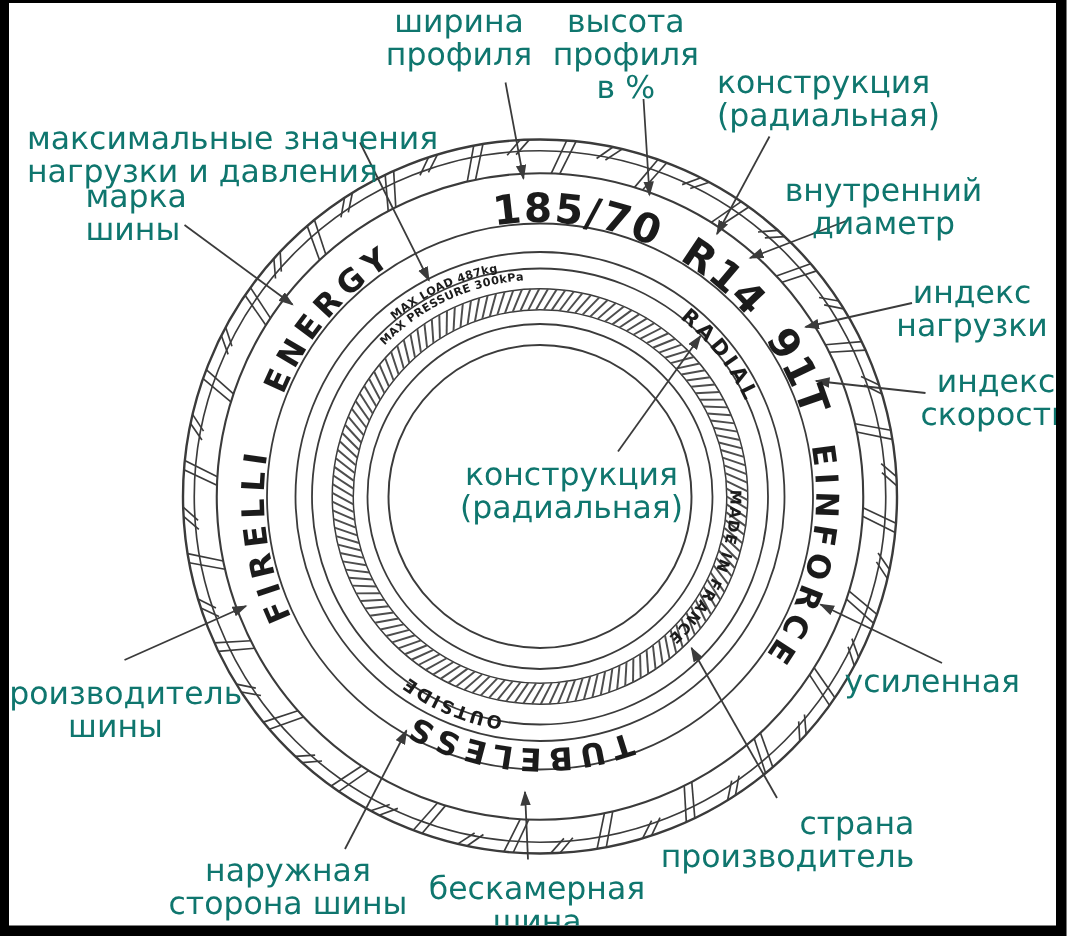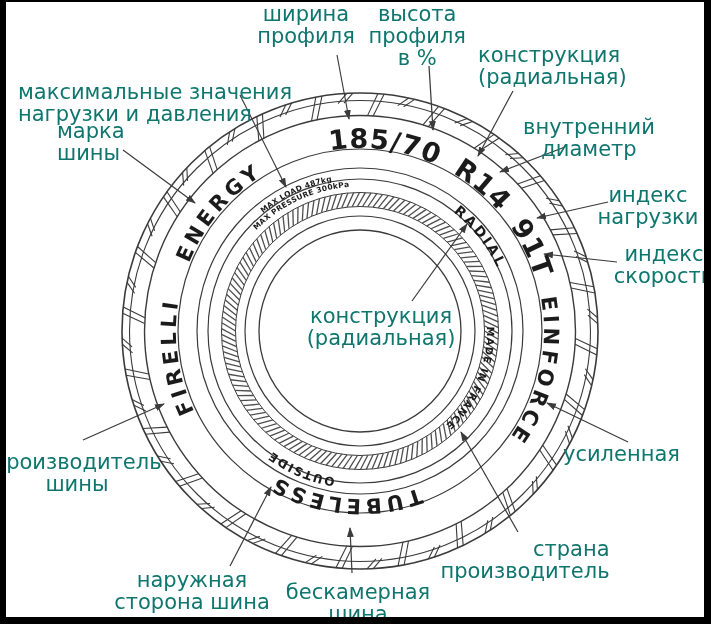--- a/index.html
+++ b/index.html
@@ -348,17 +348,17 @@
     <div class="lbl center" style="left:658px;top:241px;">индекс
 скорости</div>
     <div class="lbl center" style="left:375px;top:303px;">конструкция
 (радиальная)</div>
     <div class="lbl" style="left:557px;top:441px;">усиленная</div>
     <div class="lbl center" style="left:71px;top:449px;">производитель
 шины</div>
     <div class="lbl center" style="left:519px;top:536px;text-align:right;">страна
 производитель</div>
     <div class="lbl center" style="left:186px;top:567px;">наружная
-сторона шина</div>
+сторона шины</div>
     <div class="lbl center" style="left:352px;top:579px;text-align:center;">бескамерная
 шина</div>
   </div>
 </div>
 
 </body></html>

